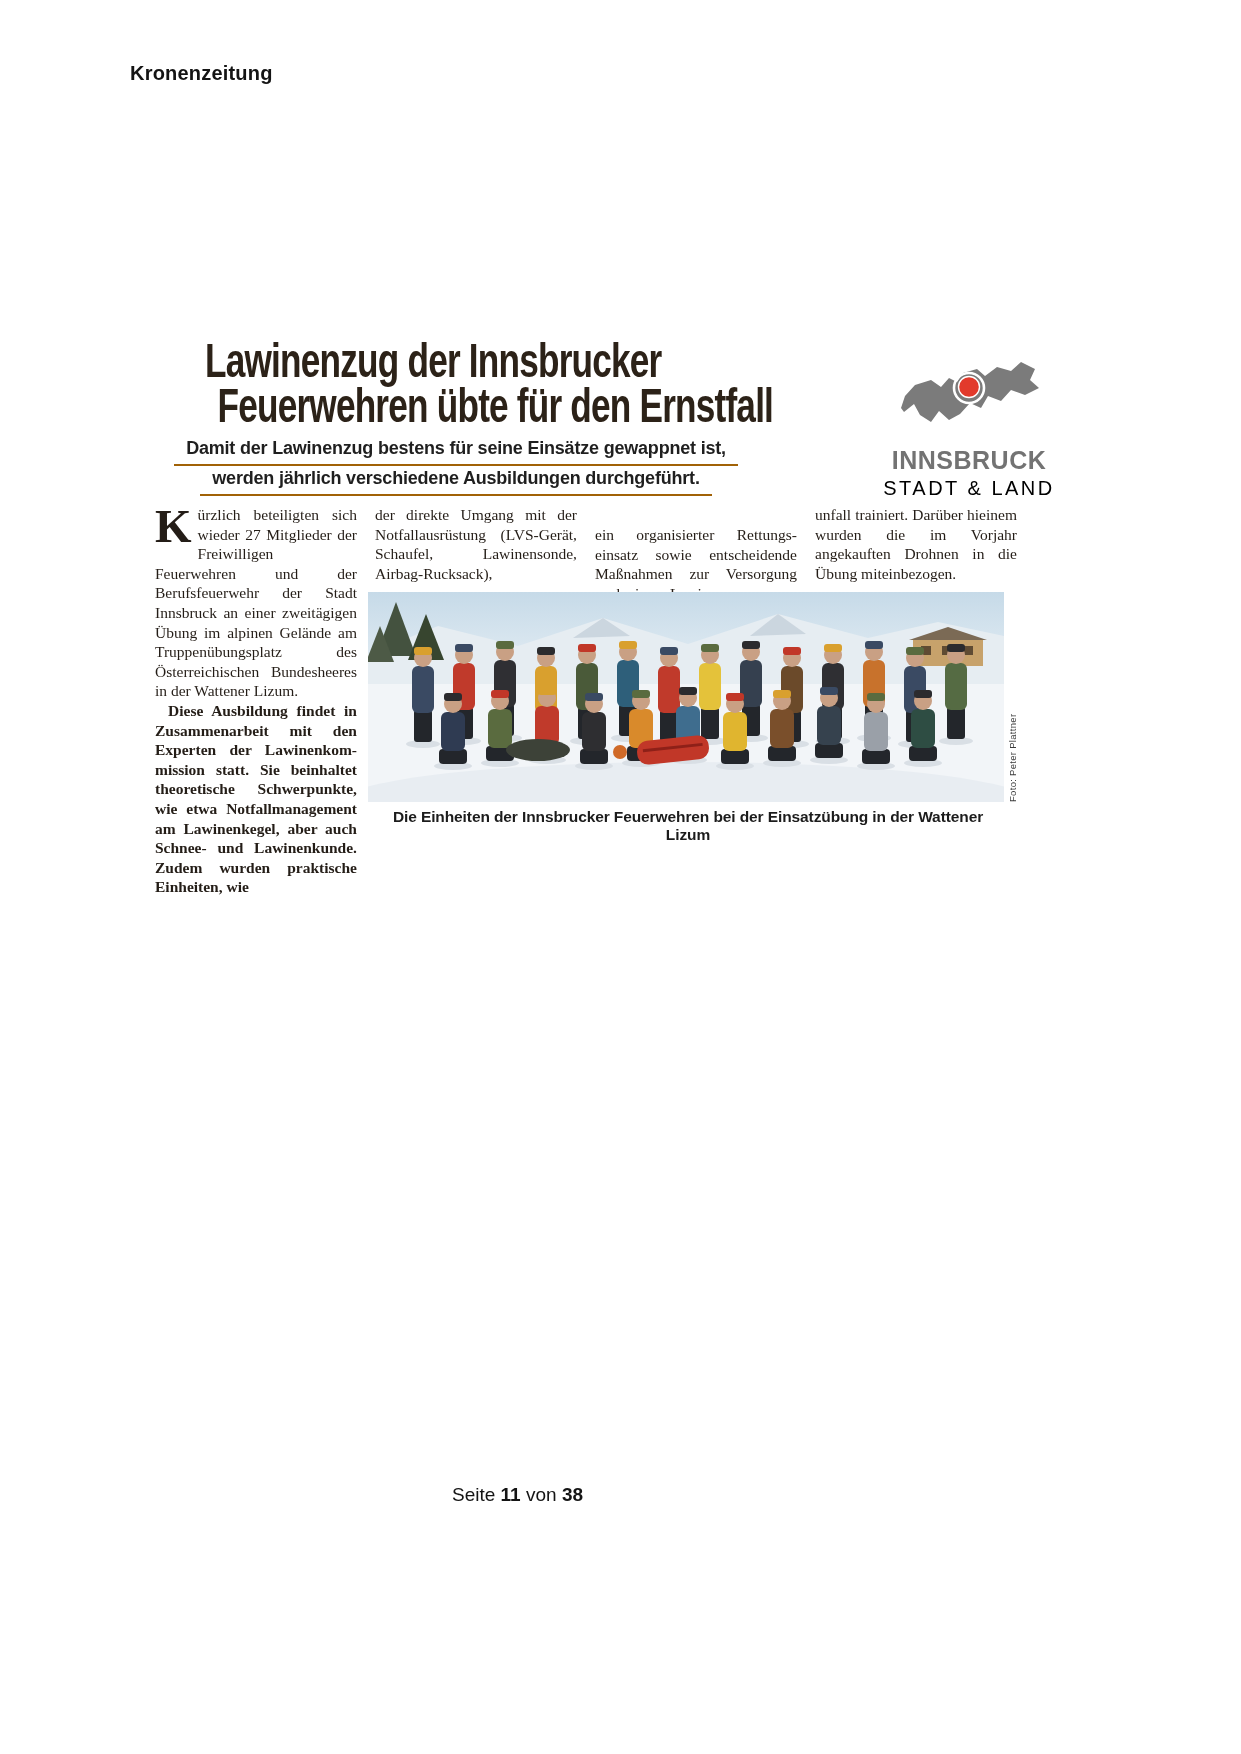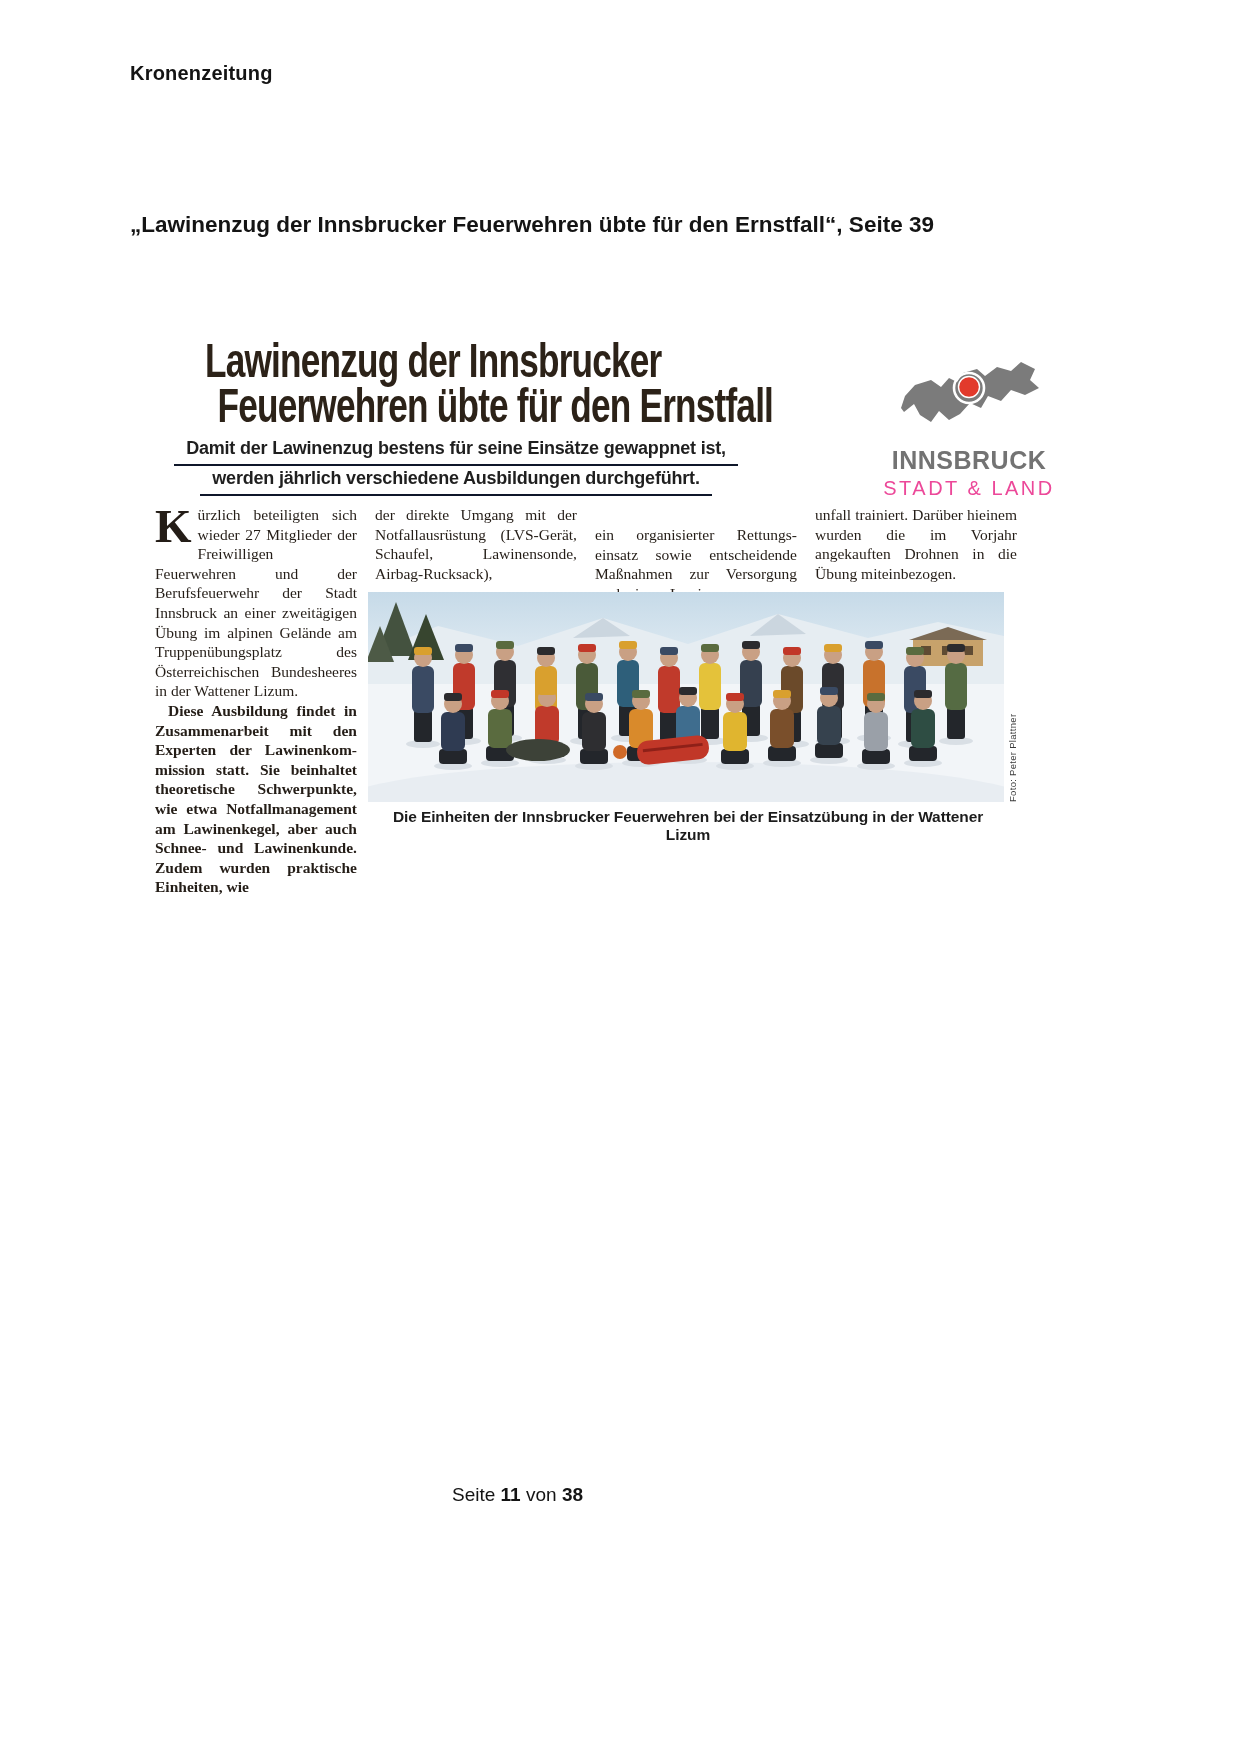--- a/index.html
+++ b/index.html
@@ -23,28 +23,28 @@
     position:absolute;left:148px;top:338px;width:616px;
     text-align:left;color:#2c2218;
     font-weight:bold;line-height:45px;font-size:44px;letter-spacing:-1px;
   }
   .np-headline .hl{display:inline-block;transform:scaleX(.8) scaleY(1.08);transform-origin:center;white-space:nowrap;}
   .np-subhead{
     position:absolute;left:148px;top:436px;width:616px;text-align:center;
     font-size:18px;font-weight:bold;color:#1f1f1f;line-height:1;
   }
   .np-subhead .sh{
-    display:inline-block;border-bottom:2px solid #0f172a;
+    display:inline-block;border-bottom:2px solid #a16207;
     padding:3px 12px 7px;white-space:nowrap;letter-spacing:-.2px;
   }
   
   .logo{position:absolute;left:866px;top:352px;width:206px;text-align:center;}
   .logo svg{display:block;margin:0 auto;}
   .logo-name{font-size:25px;font-weight:bold;color:#737373;letter-spacing:.5px;margin-top:8px;}
-  .logo-sub{font-size:20px;color:#ec4899;letter-spacing:2.5px;margin-top:2px;}
+  .logo-sub{font-size:20px;color:#000000;letter-spacing:2.5px;margin-top:2px;}
   
   .col{
     position:absolute;top:505px;width:202px;
     font-family:"Liberation Serif",serif;font-size:15.5px;line-height:19.6px;
     color:#241d17;text-align:justify;
   }
   .col p{margin:0;}
   .col p + p{text-indent:13px;font-weight:bold;}
   .col1{left:155px;}
   .col2{left:375px;}
@@ -77,21 +77,20 @@
   }
   .footer b{font-weight:bold;}
 </style>
 </head>
 <body>
 
 <div class="page">
 
   <div class="source-label">Kronenzeitung</div>
 
-  <div class="doc-title">„Lawinenzug der Innsbrucker Feuerwehren übte für den Ernstfall“, Seite 39</div>
 
   <div>
 
     <div class="np-headline">
       <span class="hl">Lawinenzug der Innsbrucker</span><br>
       <span class="hl">Feuerwehren übte für den Ernstfall</span>
     </div>
 
     <div class="np-subhead">
       <span class="sh">Damit der Lawinenzug bestens für seine Einsätze gewappnet ist,</span><br>

